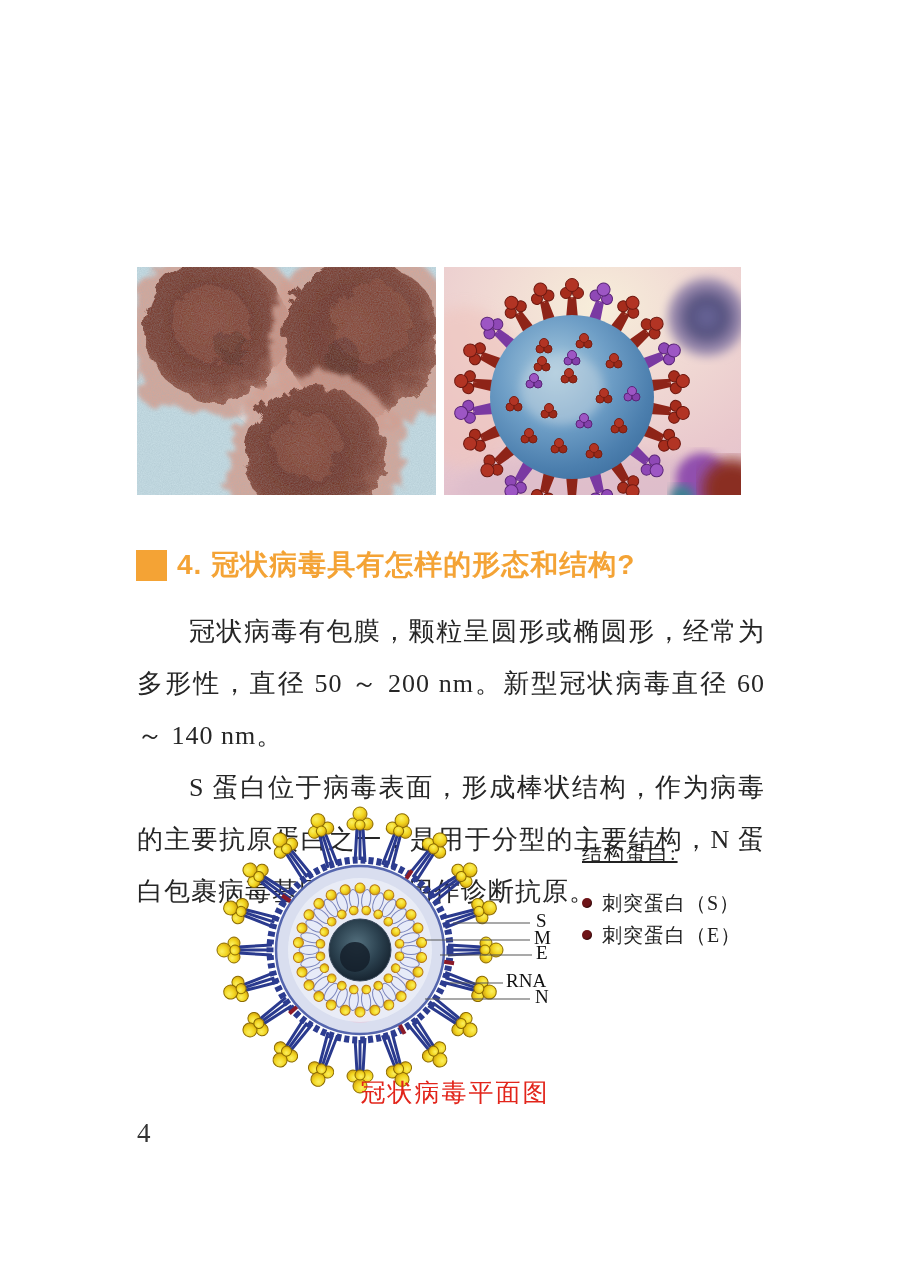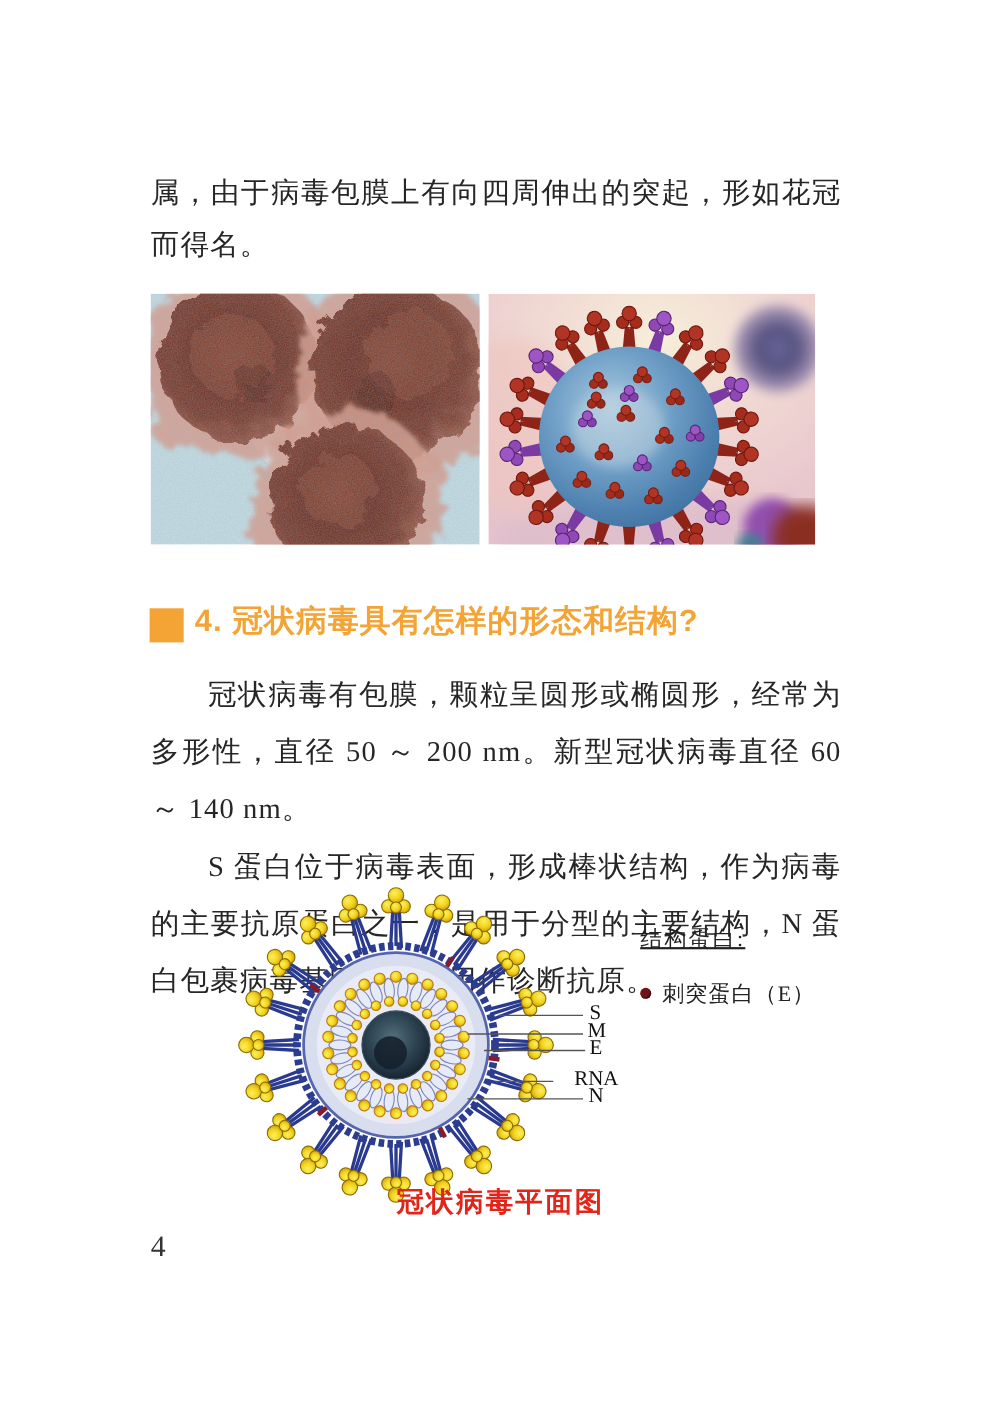--- a/index.html
+++ b/index.html
@@ -4,47 +4,46 @@
 <style>
   html,body{margin:0;padding:0;background:#e8e8e8;}
   .page{position:relative;width:904px;height:1276px;background:#ffffff;margin:0 auto;
         font-family:"Liberation Serif","DejaVu Serif",serif;color:#262626;overflow:hidden;}
   .intro{position:absolute;left:137px;top:152px;width:628px;font-size:26px;line-height:47px;
          text-align:justify;letter-spacing:1px;}
   .figures{position:absolute;left:137px;top:267px;width:628px;height:228px;}
   .fig{position:absolute;top:0;height:228px;}
   .fig.left{left:0;width:299px;}
   .fig.right{left:307px;width:297px;}
-  .section-header{position:absolute;left:136px;top:546px;display:flex;align-items:flex-end;}
+  .section-header{position:absolute;left:136px;top:546px;display:flex;align-items:center;}
   .section-marker{width:31px;height:31px;background:#F4A335;}
   .section-title{margin-left:10px;font-family:"Liberation Sans","DejaVu Sans",sans-serif;
          font-weight:bold;font-size:28px;color:#F4A335;letter-spacing:1px;}
   .bodytext{position:absolute;left:137px;top:606px;width:628px;font-size:26px;line-height:52px;
          text-align:justify;letter-spacing:1px;}
   .bodytext p{margin:0;text-indent:2em;}
   .diagram{position:absolute;left:210px;top:800px;width:620px;height:320px;}
   .virus-svg{position:absolute;left:0;top:0;}
   .leader-svg{position:absolute;left:0;top:0;pointer-events:none;}
   .dlabel{position:absolute;font-size:19px;color:#111;}
   .legend{position:absolute;left:372px;top:40px;width:240px;font-size:20px;color:#222;}
   .legend-title{margin-bottom:20px;letter-spacing:2px;text-decoration:underline;}
   .legend-item{display:flex;align-items:center;height:32px;letter-spacing:1px;}
   .bullet{width:10px;height:10px;border-radius:50%;background:#6E1418;margin-right:10px;flex:0 0 auto;
           box-shadow:inset -1px -1px 1px rgba(0,0,0,.5);}
   .caption{position:absolute;left:95px;top:276px;width:300px;text-align:center;
-           font-family:"Liberation Sans","DejaVu Sans",sans-serif;font-weight:bold;
+           font-family:"Liberation Sans","DejaVu Sans",sans-serif;font-weight:normal;
            font-size:25px;color:#E2251B;letter-spacing:2px;}
   .pagenum{position:absolute;left:137px;top:1118px;font-size:27px;color:#333;}
 </style>
 </head>
 <body>
 
 <div class="page">
 
-  <div class="intro">属，由于病毒包膜上有向四周伸出的突起，形如花冠而得名。</div>
 
   <div class="figures">
 
     <svg class="fig left" viewBox="0 0 299 228" width="299" height="228">
       <defs>
         <radialGradient id="emg" cx="45%" cy="45%" r="60%">
           <stop offset="0%" stop-color="#7E3526"></stop>
             <stop offset="40%" stop-color="#6E2A1B"></stop>
           <stop offset="72%" stop-color="#7A3323"></stop>
             <stop offset="100%" stop-color="#A25A45"></stop>
@@ -372,25 +371,29 @@
         <line x1="215" y1="140" x2="320" y2="140"></line>
         <line x1="230" y1="155" x2="322" y2="155"></line>
         <line x1="240" y1="183" x2="293" y2="183"></line>
         <line x1="215" y1="199" x2="320" y2="199"></line>
       </g>
     </svg>
 
     <span class="dlabel" style="left:326px;top:110px;">S</span>
     <span class="dlabel" style="left:324px;top:127px;">M</span>
     <span class="dlabel" style="left:326px;top:142px;">E</span>
-    <span class="dlabel" style="left:312px;top:170px;">RNA</span>
+    <span class="dlabel" style="left:296px;top:170px;">RNA</span>
     <span class="dlabel" style="left:325px;top:186px;">N</span>
 
     <div class="legend">
       <div class="legend-title">结构蛋白:</div>
+      <div class="legend-item">
+        <span class="bullet"></span>
+        <span>刺突蛋白（S）</span>
+      </div>
       <div class="legend-item">
         <span class="bullet"></span>
         <span>刺突蛋白（E）</span>
       </div>
     </div>
 
     <div class="caption">冠状病毒平面图</div>
   </div>
 
   <div class="pagenum">4</div>

